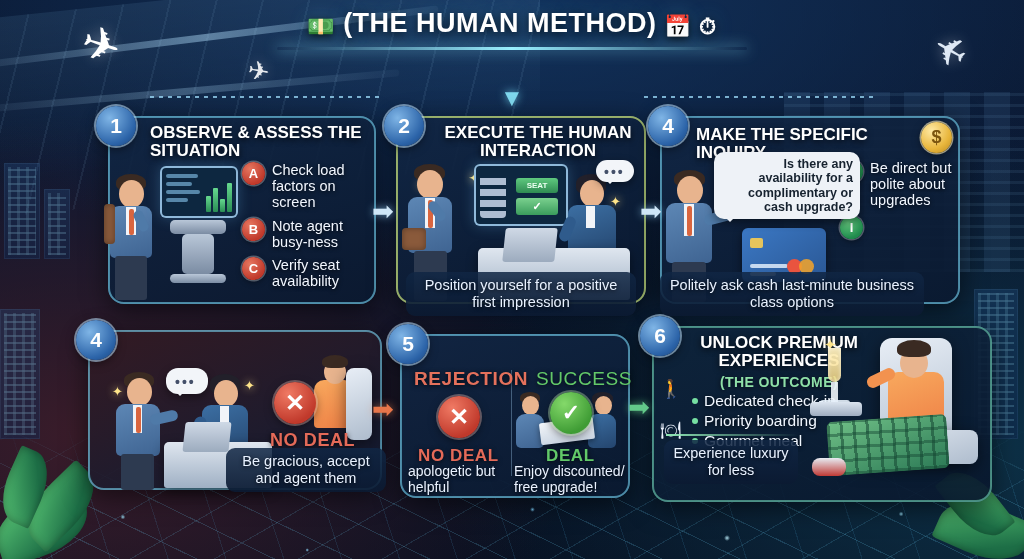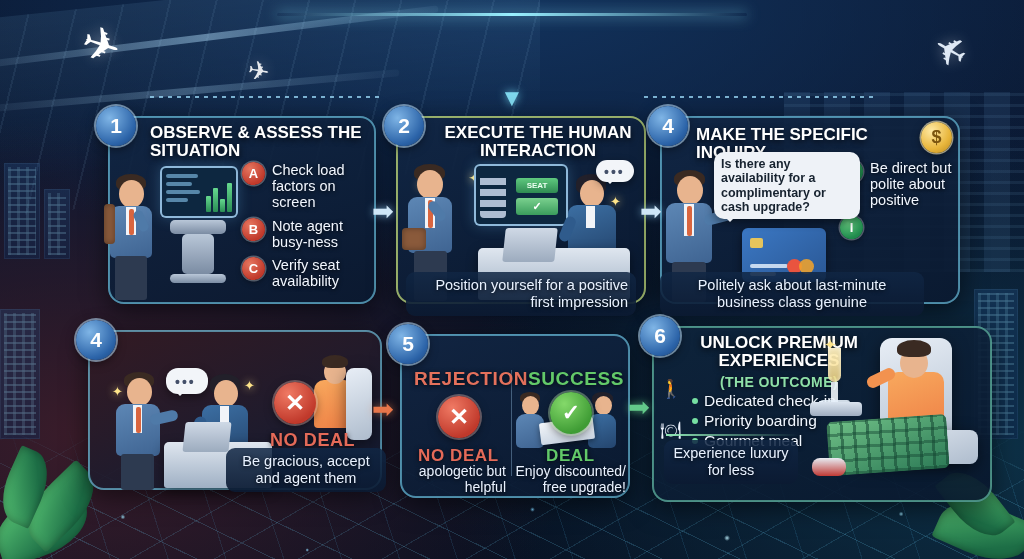--- a/index.html
+++ b/index.html
@@ -125,21 +125,21 @@
 
   .monitor { position:absolute; border-radius:6px; background:#0d2740;
     box-shadow:inset 0 0 0 2px #8fb9da, 0 0 14px rgba(110,200,255,.25); }
   .mrow { position:absolute; height:4px; border-radius:2px; background:rgba(150,215,255,.55); }
   .mbar { position:absolute; bottom:6px; border-radius:1px; background:linear-gradient(180deg,#66d98f,#2a8d55); }
   .kiosk { position:absolute; background:linear-gradient(180deg,#b9c7d8,#7b8ca3); border-radius:5px; }
   .desk { position:absolute; background:linear-gradient(180deg,#dfe6ef,#9fb0c4); border-radius:5px 5px 3px 3px;
     box-shadow:0 4px 12px rgba(0,0,0,.45); }
   .laptop { position:absolute; background:linear-gradient(180deg,#cfd9e6,#9cabbe); border-radius:3px; }
   .bubble { position:absolute; background:#eef2f7; border-radius:10px; color:#16222f;
-    font-size:12.5px; font-weight:bold; text-align:left; line-height:1.14; padding:5px 7px;
+    font-size:12.5px; font-weight:bold; text-align:right; line-height:1.14; padding:5px 7px;
     box-shadow:0 3px 10px rgba(0,0,0,.45); z-index:9; }
   .bubble::after{ content:""; position:absolute; left:10px; bottom:-9px;
     border:6px solid transparent; border-top-color:#eef2f7; }
   .chatb { position:absolute; background:#f2f5f9; border-radius:12px; box-shadow:0 3px 9px rgba(0,0,0,.4); }
   .chatb::after{ content:""; position:absolute; left:9px; bottom:-7px; border:5px solid transparent; border-top-color:#f2f5f9; }
   .chatdots{ position:absolute; color:#44506a; font-size:14px; letter-spacing:2px; font-weight:bold; }
   .card { position:absolute; border-radius:6px; background:linear-gradient(145deg,#3b78c4,#2a5794);
     box-shadow:0 3px 10px rgba(0,0,0,.45); }
   .chip { position:absolute; width:13px; height:10px; border-radius:2px; background:#e5c45c; }
   .mc1 { position:absolute; width:15px; height:15px; border-radius:50%; background:#e9543f; }
@@ -176,23 +176,23 @@
       repeating-linear-gradient(0deg,  rgba(20,70,50,.45) 0 3px, rgba(0,0,0,0) 3px 13px),
       linear-gradient(160deg,#6fbf86,#2c7a56); }
   .pax { position:absolute; border-radius:10px 10px 4px 4px;
     background:linear-gradient(160deg,#f8a95e,#ee7f45); }
   .noDeal { position:absolute; font-weight:bold; color:#e46a58; letter-spacing:.6px;
     text-shadow:0 1px 5px rgba(0,0,0,.85); }
   .deal { position:absolute; font-weight:bold; color:#62c969; letter-spacing:.6px;
     text-shadow:0 1px 5px rgba(0,0,0,.85); }
   .rej { position:absolute; font-weight:bold; color:#e4715c; font-size:19px; letter-spacing:.6px;
     text-shadow:0 1px 5px rgba(0,0,0,.85); }
-  .suc { position:absolute; font-weight:bold; color:#63c969; font-size:19px; letter-spacing:.6px;
-    text-shadow:0 1px 5px rgba(0,0,0,.85); }
-  .smalltxt { position:absolute; font-size:14px; line-height:1.14; text-align:right; color:#eaf2ff;
+  .suc { position:absolute; font-weight:normal; color:#63c969; font-size:19px; letter-spacing:.6px;
+    text-shadow:0 1px 5px rgba(0,0,0,.85);padding-left:8px; }
+  .smalltxt { position:absolute; font-size:14px; line-height:1.14; text-align:left; color:#eaf2ff;
     text-shadow:0 1px 4px rgba(0,0,0,.85); }
   .perk { display:flex; align-items:center; gap:6px; margin-bottom:2px; }
   .perk .pd { width:6px; height:6px; border-radius:50%; background:#76e0a2; flex:0 0 auto; }
   .perk .pt { font-size:15.5px; color:#f1f7ff; text-shadow:0 1px 4px rgba(0,0,0,.85); }
 </style>
 </head>
 <body>
 
 <div id="stage">
 
@@ -208,20 +208,25 @@
   <div class="plane" style="right:56px; top:30px; transform:rotate(-150deg); font-size:40px; color:#dfe9f5;">✈</div>
   <div class="plane" style="left:248px; top:58px; font-size:26px; transform:rotate(10deg); opacity:.9;">✈</div>
   <div class="mesh"></div>
   <div class="leaf" style="left:-6px;  bottom:4px;  width:96px; height:58px; transform:rotate(-18deg);"></div>
   <div class="leaf" style="left:18px;  bottom:30px; width:86px; height:46px; transform:rotate(-44deg);"></div>
   <div class="leaf" style="left:-12px; bottom:52px; width:74px; height:40px; transform:rotate(-66deg);"></div>
   <div class="leaf" style="right:-6px; bottom:2px;  width:92px; height:52px; transform:rotate(24deg);"></div>
   <div class="leaf" style="right:10px; bottom:34px; width:78px; height:42px; transform:rotate(52deg);"></div>
 
   <div id="title-wrap">
+    <div class="t-line t2">
+      <span class="emj">💵</span>
+      <span>(THE HUMAN METHOD)</span>
+      <span class="emj">📅 ⏱</span>
+    </div>
     <div class="t-underline"></div>
   </div>
   <div class="dashrow" style="left:150px; width:230px;"></div>
   <div class="dashrow" style="right:150px; width:230px;"></div>
   <div class="t-arrow">▼</div>
 
   <div class="panel bdr-cy" style="left:108px; top:116px; width:268px; height:188px;">
     <div class="badge" style="left:-12px; top:-10px;">1</div>
     <div class="p-title" style="position:absolute; left:42px; top:8px; width:216px; font-size:17px; text-align:left;">OBSERVE &amp; ASSESS THE SITUATION</div>
 
@@ -304,21 +309,21 @@
       <div class="shirt" style="left:190px; top:90px; width:9px; height:22px;"></div>
       <div class="arm" style="left:166px; top:100px; width:11px; height:26px; background:#2f5b8c; transform:rotate(22deg);"></div>
     </div>
 
     <div class="chatb" style="left:200px; top:44px; width:38px; height:22px;"></div>
     <div class="chatdots" style="left:208px; top:48px;">•••</div>
 
     <div class="desk" style="left:82px; top:132px; width:152px; height:52px;"></div>
     <div class="laptop" style="left:108px; top:112px; width:52px; height:34px; transform:skewX(-6deg);"></div>
   </div>
-  <div class="caption" style="left:406px; top:272px; width:230px;text-align:right;">Position yourself for a positive first impression</div>
+  <div class="caption" style="left:406px; top:272px; width:230px;">Position yourself for a positive first impression</div>
   <div class="arrowC" style="left:640px; top:198px;">➡</div>
 
   <div class="panel bdr-cy" style="left:660px; top:116px; width:300px; height:188px;">
     <div class="badge" style="left:-12px; top:-10px;">4</div>
     <div class="p-title" style="position:absolute; left:36px; top:10px; width:218px; font-size:17px; text-align:left;">MAKE THE SPECIFIC INQUIRY</div>
     <div class="coin" style="right:8px; top:6px;">$</div>
 
     <div class="bubble" style="left:54px; top:36px; width:146px;">Is there any availability for a complimentary or cash upgrade?</div>
 
     <div class="fig">
@@ -335,28 +340,28 @@
       <div class="chip" style="left:8px; top:10px;"></div>
       <div style="position:absolute; left:8px; top:36px; width:38px; height:4px; border-radius:2px; background:rgba(235,245,255,.8);"></div>
       <div style="position:absolute; left:8px; top:44px; width:26px; height:4px; border-radius:2px; background:rgba(235,245,255,.6);"></div>
       <div class="mc1" style="right:24px; bottom:8px;"></div>
       <div class="mc2" style="right:12px; bottom:8px;"></div>
     </div>
 
     <div class="bullets" style="left:180px; top:44px; width:120px;">
       <div class="bl">
         <span class="dot green">H</span>
-        <span class="txt">Be direct but polite about positive</span>
+        <span class="txt">Be direct but polite about upgrades</span>
       </div>
       <div class="bl">
         <span class="dot green">I</span>
       </div>
     </div>
   </div>
-  <div class="caption" style="left:660px; top:272px; width:264px;">Politely ask about last-minute business class genuine</div>
+  <div class="caption" style="left:660px; top:272px; width:264px;">Politely ask cash last-minute business class options</div>
 
   <div class="panel bdr-cy" style="left:88px; top:330px; width:294px; height:160px;
        background:linear-gradient(160deg, rgba(52,26,34,.88), rgba(16,28,52,.93));">
     <div class="badge" style="left:-12px; top:-10px;">4</div>
 
     <div class="spark" style="left:24px; top:54px;">✦</div>
     <div class="spark" style="left:44px; top:78px; font-size:10px;">✦</div>
     <div class="spark" style="left:156px; top:48px;">✦</div>
 
     <div class="fig">

